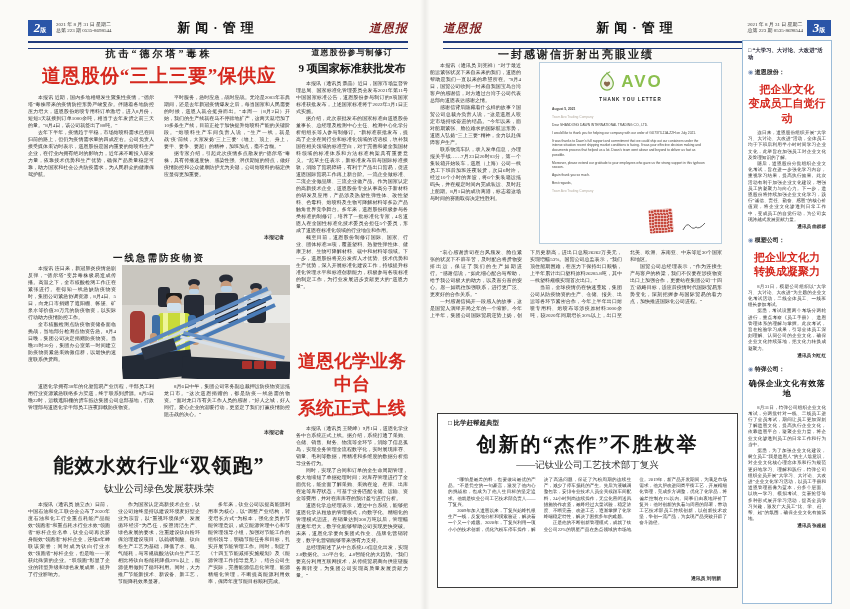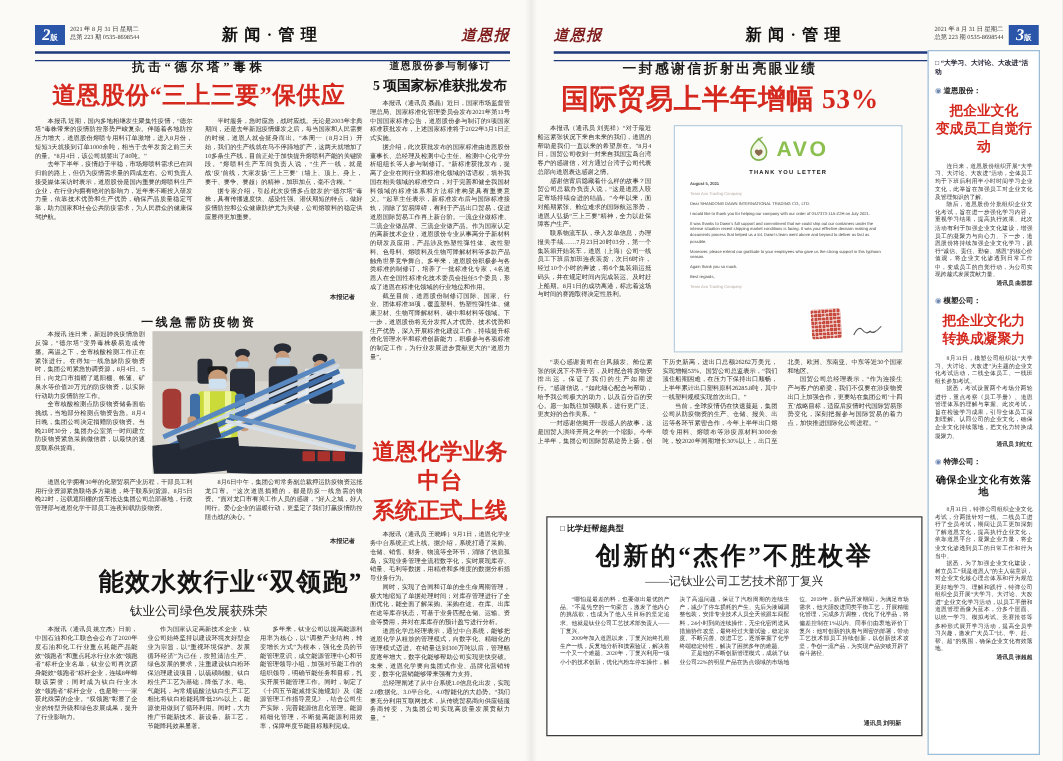--- a/index.html
+++ b/index.html
@@ -45,21 +45,21 @@
   .a3row{display:flex;gap:6px;}
   .a3left{width:88px;}
   .a3left .bt{height:114px;}
   .photo{width:168px;height:114px;background:#d8d5cf;flex:none;}
   .a3bot{margin-top:4px;}
   .a3bot .bt{height:44px;}
   .a4{left:296px;top:350px;width:112px;}
   .a4 .hl{font-size:18px;font-weight:bold;text-align:center;line-height:1.3;white-space:pre-line;margin-bottom:5px;}
   .a4 .bt{height:210px;}
   .a5{left:28px;top:452px;width:262px;}
-  .a5 .hl{font-size:20px;font-weight:bold;text-align:right;letter-spacing:1px;color:#151515;}
+  .a5 .hl{font-size:20px;font-weight:bold;text-align:center;letter-spacing:1px;color:#151515;}
   .a5 .sub{font-size:10px;text-align:center;margin:3px 0 5px;color:#222;}
   .a5 .bt{height:104px;}
   
   .b1{left:430px;top:47px;width:292px;}
   .b1 .kicker{font-size:11px;letter-spacing:2px;}
   .b1 .hl{font-size:22px;font-weight:bold;text-align:center;letter-spacing:.5px;margin:2px 0 6px;}
   .b1mid{display:flex;gap:18px;}
   .b1col1{width:94px;}
   .b1col1 .bt{height:182px;}
   .b1bot{margin-top:5px;}
@@ -138,21 +138,21 @@
         <p>本报讯 近期，国内多地相继发生聚集性疫情，“德尔塔”毒株带来的疫情防控形势严峻复杂。伴随着各地防控压力增大，道恩股份熔喷专用料订单激增，进入8月份，短短3天就接到订单1000余吨，相当于去年发货之前三天的量。“8月4日，该公司就签出了80吨。”</p>
         <p>去年下半年，疫情趋于平稳，市场熔喷料需求已在回归前的路上，但仍为疫情需求量的四成左右。公司负责人接受媒体采访时表示，道恩股份是国内重要的熔喷料生产企业，在行业内拥有绝对的影响力，近年来不断投入研发力量，依靠技术优势和生产优势，确保产品质量稳定可靠，助力国家和社会公共防疫需求，为人民群众的健康保驾护航。</p>
         <p>平时服务，急时应急，战时应战。无论是2003年非典期间，还是去年新冠疫情爆发之后，每当国家和人民需要的时候，道恩人就会挺身而出。“本周一（8月2日）开始，我们的生产线就在马不停蹄地扩产，这两天就增加了10多条生产线，目前正处于加快提升熔喷料产能的关键阶段。”熔喷料生产车间负责人说，“生产一线，就是战‘疫’前线，大家发扬‘三上三要’（墙上、顶上、身上，要干、要争、要超）的精神，加班加点，毫不含糊。”</p>
         <p>据专家介绍，引起此次疫情多点散发的“德尔塔”毒株，具有传播速度快、感染性强、潜伏期短的特点，做好疫情防控和公众健康防护尤为关键，公司熔喷料的稳定供应显得更加重要。</p>
       </div>
     <div class="byline">本报记者</div>
   </div>
 
   <div class="abs a2">
     <div class="kicker">道恩股份参与制修订</div>
-    <div class="hl">5 项国家标准获批发布</div>
+    <div class="hl">9 项国家标准获批发布</div>
     <div class="bt">
         <p>本报讯（通讯员 聂晶）近日，国家市场监督管理总局、国家标准化管理委员会发布2021年第11号中国国家标准公告，道恩股份参与制订的9项国家标准获批发布，上述国家标准将于2022年3月1日正式实施。</p>
         <p>据介绍，此次获批发布的国家标准由道恩股份董事长、总经理及检测中心主任、检测中心化学分析组组长等人参与制修订。“新标准获批发布，提高了企业在同行业和标准化领域的话语权，填补我国在相关领域的标准空白，对于完善和健全我国材料领域的标准体系和方法标准构架具有重要意义。”起草主任表示，新标准发布后与国际标准接轨，消除了贸易障碍，有利于产品出口贸易，促进道恩国际贸易工作再上新台阶。一流企业做标准、二流企业做品牌、三流企业做产品。作为国家认定的高新技术企业，道恩股份专业从事高分子新材料的研发及应用，产品涉及热塑性弹性体、改性塑料、色母料、熔喷料及生物可降解材料等多款产品触角世界竞争舞台。多年来，道恩股份积极参与各类标准的制修订，培养了一批标准化专家，4名道恩人在全国性标准化技术委员会担任5个委员，形成了道恩在标准化领域的行业地位和作用。</p>
         <p>截至目前，道恩股份制修订国际、国家、行业、团体标准38项，覆盖塑料、热塑性弹性体、健康卫材、生物可降解材料、碳中和材料等领域。下一步，道恩股份将充分发挥人才优势、技术优势和生产优势，深入开展标准化建设工作，持续提升标准化管理水平和标准创新能力，积极参与各项标准的制定工作，为行业发展进步贡献更大的“道恩力量”。</p>
       </div>
   </div>
 
   <div class="abs a3">
     <div class="kicker">一线急需防疫物资</div>
     <div class="a3row">
@@ -249,21 +249,20 @@
     <div class="sub">钛业公司绿色发展获殊荣</div>
     <div class="bt c3">
         <p>本报讯（通讯员 姚立杰）日前，中国石油和化工联合会公布了2020年度石油和化工行业重点耗能产品能效“领跑者”和重点耗水行业水效“领跑者”标杆企业名单，钛业公司再次跻身能效“领跑者”标杆企业，连续8年蝉联该荣誉；同时成为钛白行业水效“领跑者”标杆企业，也是唯一一家获此殊荣的企业。“双领跑”彰显了企业的转型升级和绿色发展成果，提升了行业影响力。</p>
         <p>作为国家认定高新技术企业，钛业公司始终坚持以建设环境友好型企业为宗旨，以“重视环境保护、发展循环经济”为己任，按照清洁生产、绿色发展的要求，注重建设钛白粉环保治理建设项目，以硫磺制酸、钛白粉生产工艺为基础，降低了水、电、气能耗，与常规硫酸法钛白生产工艺相比将钛白粉能耗降低29%以上，能源使用做到了循环利用。同时，大力推广节能新技术、新设备、新工艺，节能降耗效果显著。</p>
         <p>多年来，钛业公司以提高能源利用率为核心，以“调整产业结构，转变增长方式”为根本，强化全员的节能管理意识，成立能源管理中心和节能管理领导小组，加强对节能工作的组织领导，明确节能任务和目标，扎实开展节能管理工作。同时，制定了《十四五节能减排实施规划》及《能源管理工作指导意见》，结合公司生产实际，完善能源信息化管理、能源精细化管理，不断提高能源利用效率，保障年度节能目标顺利完成。</p>
       </div>
   </div>
 
   <div class="abs b1">
     <div class="kicker">一封感谢信折射出亮眼业绩</div>
-    <div class="hl red">国际贸易上半年增幅 53%</div>
     <div class="b1mid">
       <div class="b1col1">
         <div class="bt">
             <p>本报讯（通讯员 刘宪祥）“对于最近船运紧张状况下来自未来的我们，道恩的帮助是我们一直以来的希望所在。”8月4日，国贸公司收到一封来自我国宝岛台湾客户的感谢信，对方通过台湾子公司代表总部向道恩表达感谢之情。</p>
             <p>感谢信背后隐藏着什么样的故事？国贸公司总裁办负责人说，“这是道恩人咬定市场持续奋进的结晶。”今年以来，面对船期紧张、舱位难求的国际航运形势，道恩人弘扬“三上三要”精神，全力以赴保障客户生产。</p>
             <p>联系物流车队，录入发单信息，办理报关手续……7月23日20时03分，第一个集装箱开始装车，道恩（上海）公司一线员工下班后加班连夜装货，次日6时许，经过10个小时的奔波，将6个集装箱运抵码头，并在规定时间内完成装运、及时赶上船期。8月1日的成功离港，标志着这场与时间的赛跑取得决定性胜利。</p>
           </div>
       </div>
       <div class="letter">
         <div class="avo-row">

